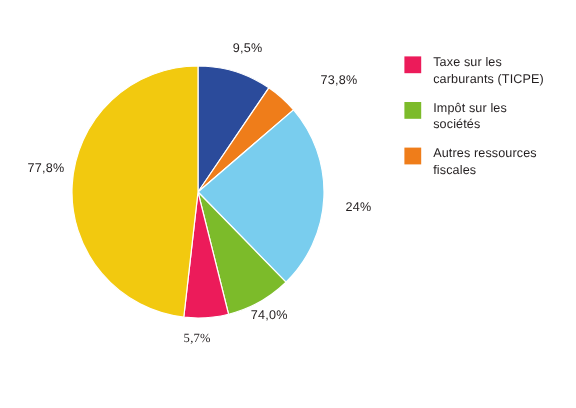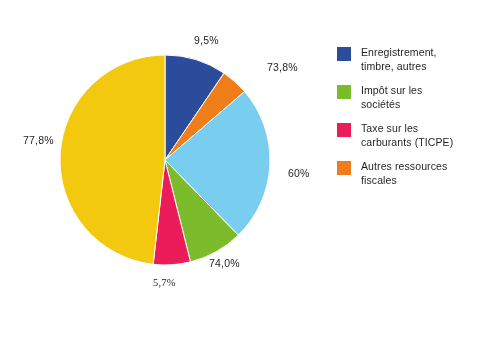--- a/index.html
+++ b/index.html
@@ -74,39 +74,35 @@
           <path d="M 165 160 L 224.02 73.16 A 105 105 0 0 1 244.63 91.56 Z" fill="#ef7d1a" stroke="#ffffff" stroke-width="1"></path>
           <path d="M 165 160 L 244.63 91.56 A 105 105 0 0 1 238.31 235.17 Z" fill="#79cdee" stroke="#ffffff" stroke-width="1"></path>
           <path d="M 165 160 L 238.31 235.17 A 105 105 0 0 1 190.47 261.86 Z" fill="#7cbb2a" stroke="#ffffff" stroke-width="1"></path>
           <path d="M 165 160 L 190.47 261.86 A 105 105 0 0 1 153.15 264.33 Z" fill="#ec1b5a" stroke="#ffffff" stroke-width="1"></path>
           <path d="M 165 160 L 153.15 264.33 A 105 105 0 0 1 165.00 55.00 Z" fill="#f2c90f" stroke="#ffffff" stroke-width="1"></path>
         </g>
     </svg>
     <div id="pie-labels">
         <div class="slice-label" style="left: 194px; top: 34px;">9,5%</div>
         <div class="slice-label" style="left: 267px; top: 61px;">73,8%</div>
-        <div class="slice-label" style="left: 288px; top: 167px;">60%</div>
+        <div class="slice-label" style="left: 288px; top: 167px;">24%</div>
         <div class="slice-label" style="left: 209px; top: 257px;">74,0%</div>
         <div class="slice-label" style="left: 153px; top: 277px; font-family: Liberation Serif, serif;">5,7%</div>
         <div class="slice-label" style="left: 23px; top: 134px;">77,8%</div>
       </div>
   </div>
 
   <div class="legend" id="legend">
       <div class="legend-item">
-        <span class="legend-swatch" style="background: rgb(43, 75, 155);"></span>
-        <span class="legend-label">Enregistrement,<br>timbre, autres</span>
+        <span class="legend-swatch" style="background: rgb(236, 27, 90);"></span>
+        <span class="legend-label">Taxe sur les<br>carburants (TICPE)</span>
       </div>
       <div class="legend-item">
         <span class="legend-swatch" style="background: rgb(124, 187, 42);"></span>
         <span class="legend-label">Impôt sur les<br>sociétés</span>
-      </div>
-      <div class="legend-item">
-        <span class="legend-swatch" style="background: rgb(236, 27, 90);"></span>
-        <span class="legend-label">Taxe sur les<br>carburants (TICPE)</span>
       </div>
       <div class="legend-item">
         <span class="legend-swatch" style="background: rgb(239, 125, 26);"></span>
         <span class="legend-label">Autres ressources<br>fiscales</span>
       </div>
     </div>
 
 </div>
 
 </body></html>

